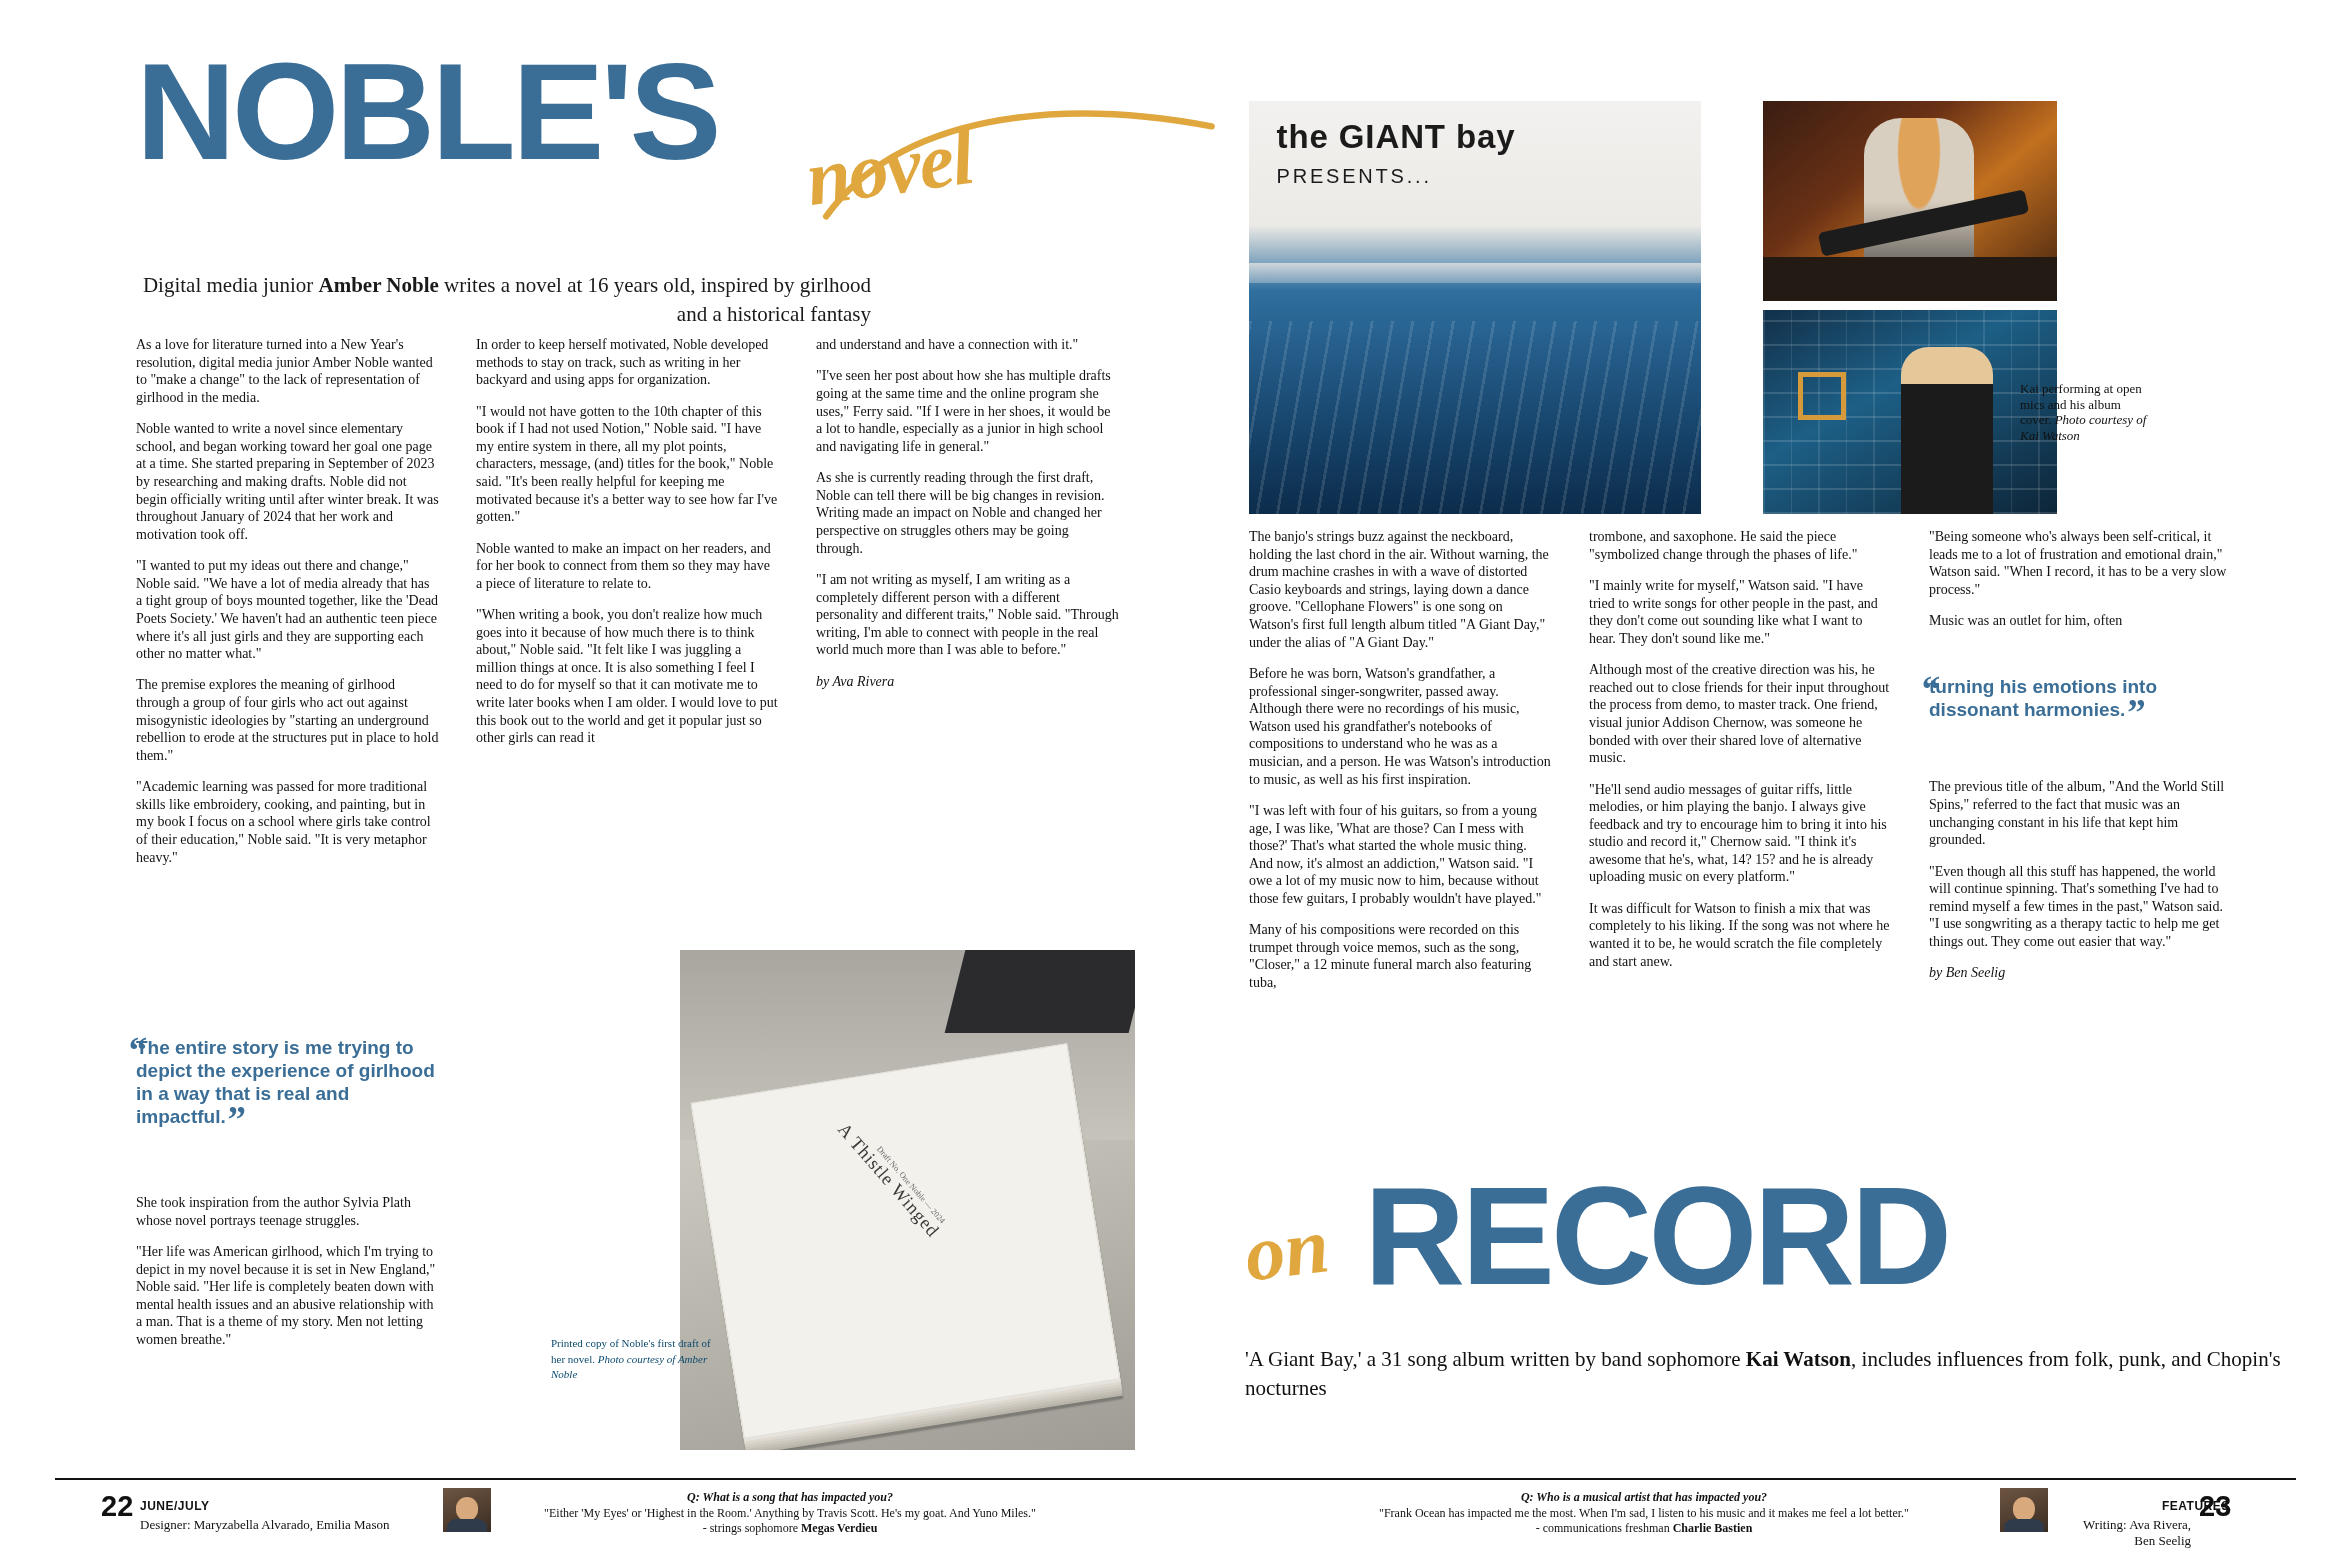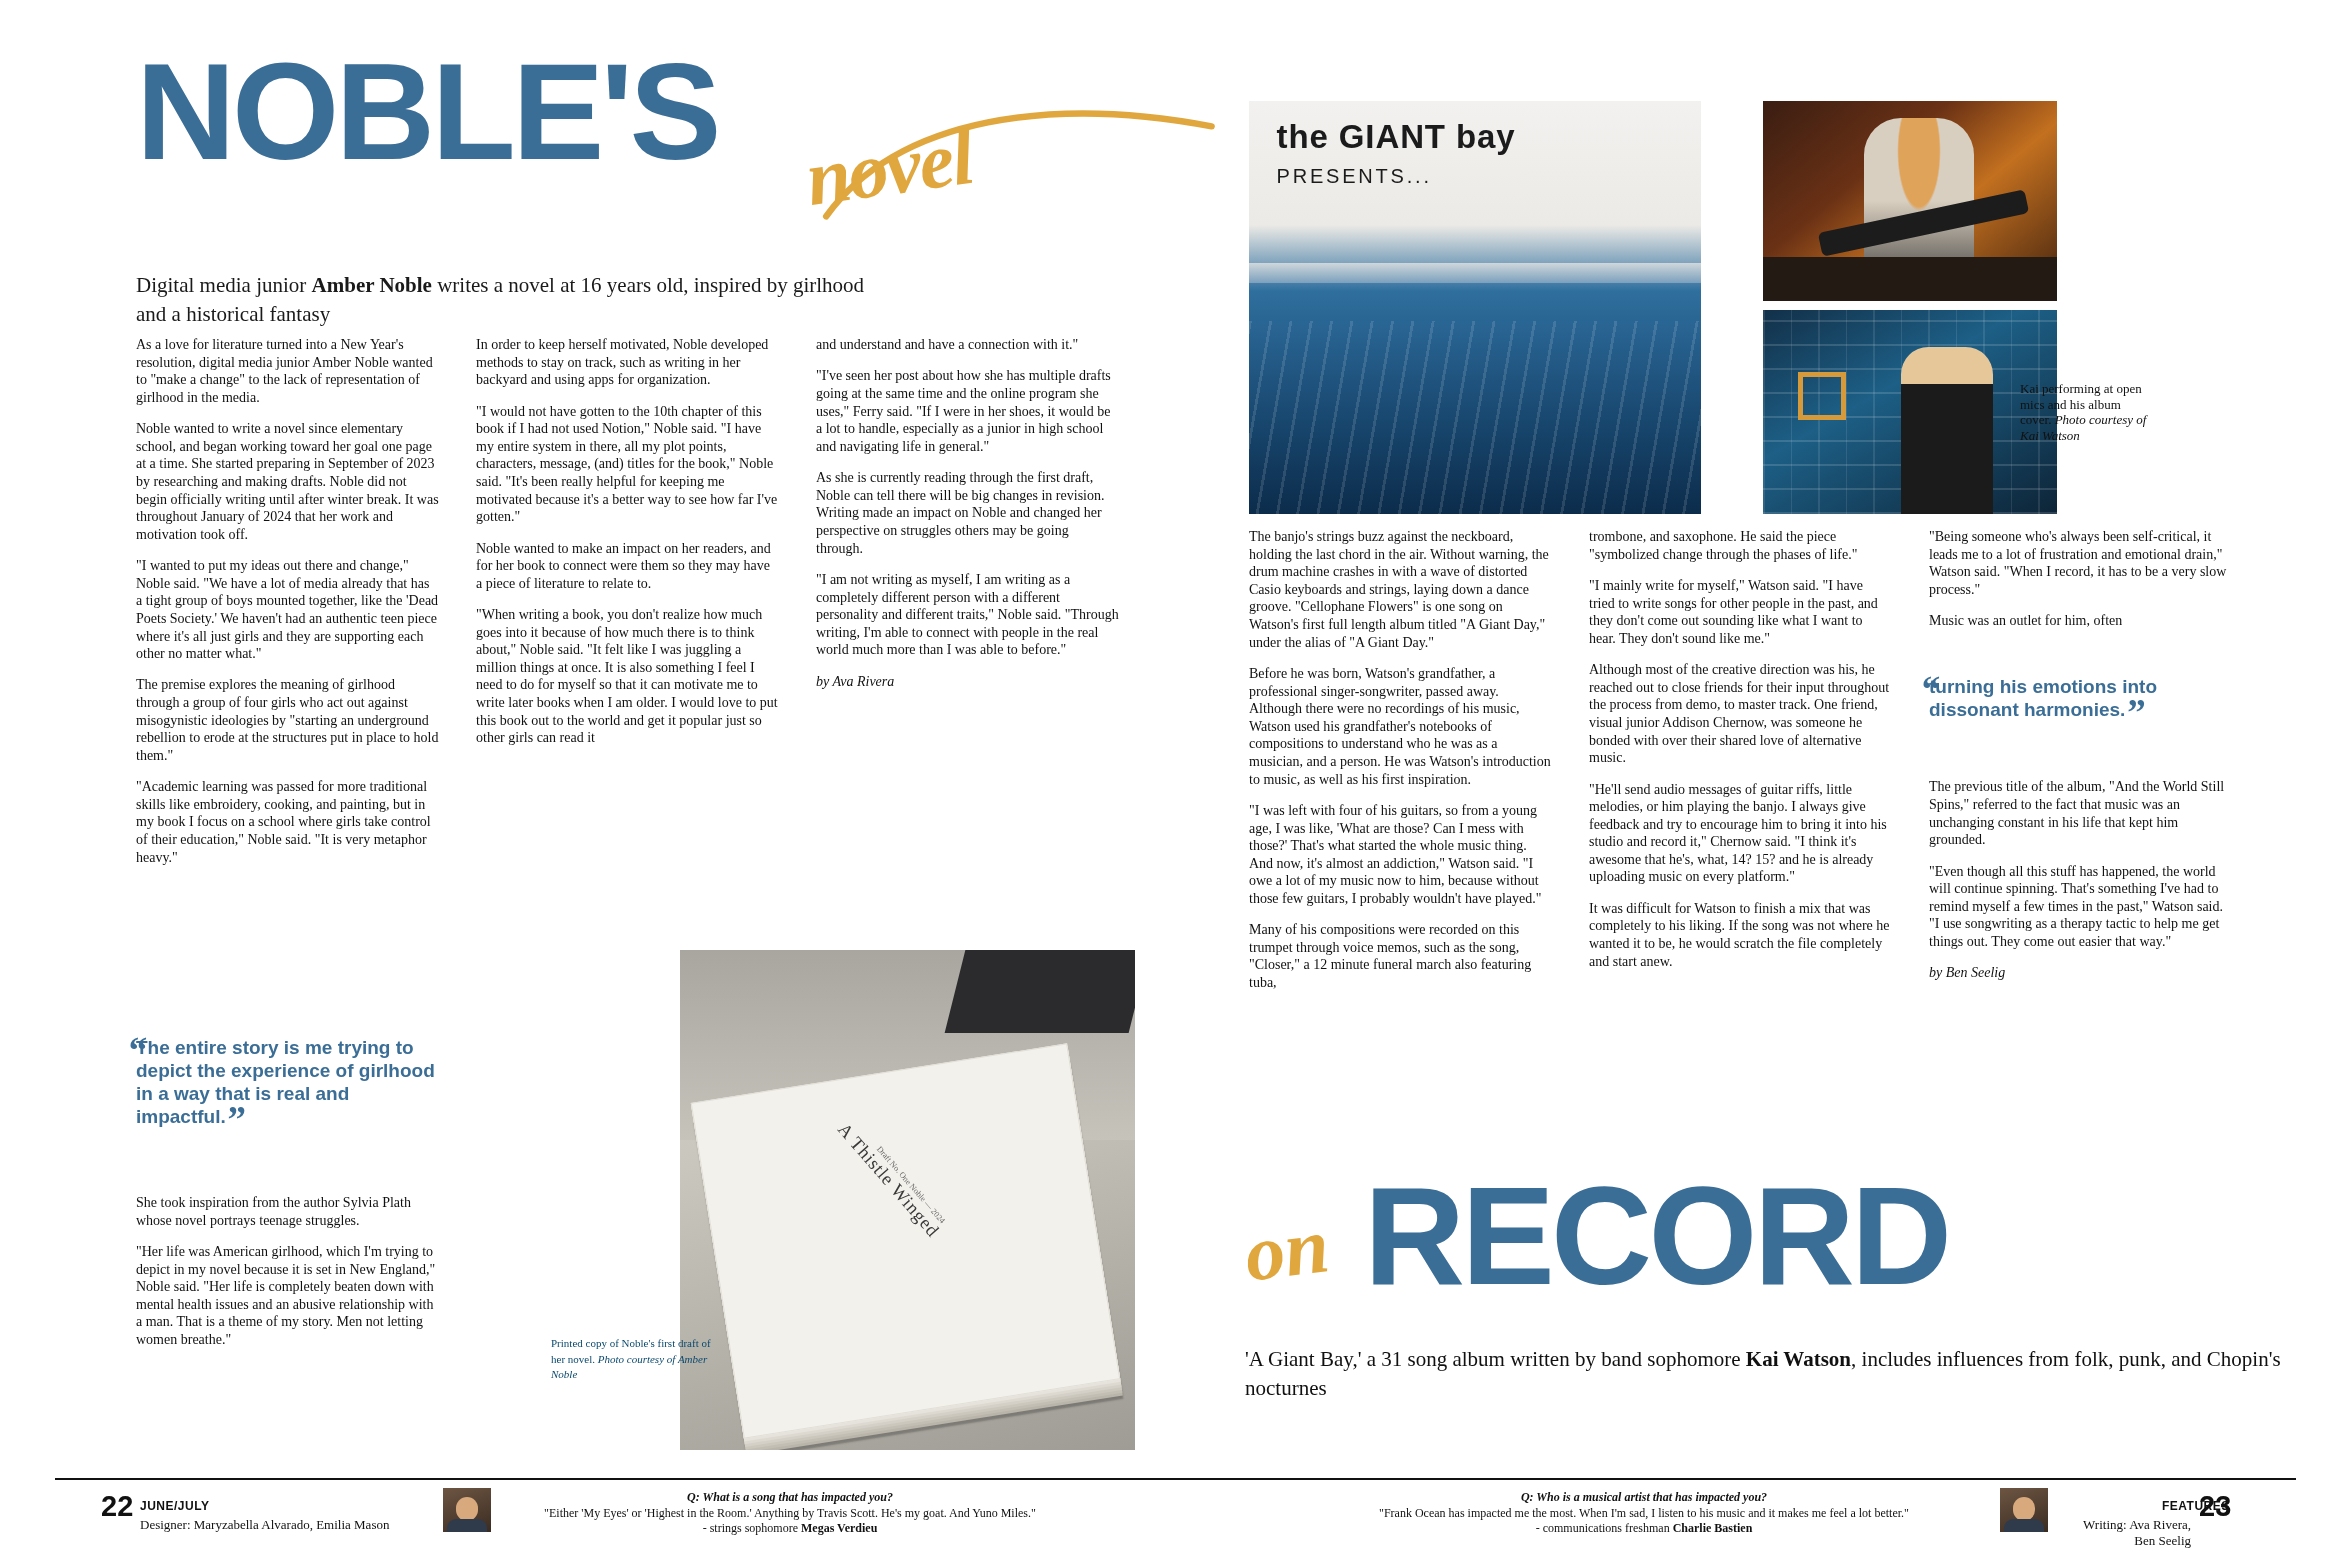--- a/index.html
+++ b/index.html
@@ -43,21 +43,21 @@
   }
   .masthead .swash {
     position:absolute;
     left:681px; top:64px;
     width:413px; height:138px;
     pointer-events:none;
   }
 
   .deck {
     position:absolute; left:136px; top:271px; width:735px;
-    font-size:21px; line-height:28.5px; color:#1a1a1a;
+    font-size:21px; line-height:28.5px; color:#1a1a1a;text-align:right;
   }
   .deck b { font-weight:bold; }
 
   .cols-left {
     position:absolute; left:136px; top:336px; width:1001px;
   }
   .col {
     position:absolute; top:0; width:303px;
     font-size:14px; line-height:17.6px; text-align:left;
   }
@@ -306,21 +306,21 @@
         <p>As a love for literature turned into a New Year's resolution, digital media junior Amber Noble wanted to "make a change" to the lack of representation of girlhood in the media.</p>
         <p>Noble wanted to write a novel since elementary school, and began working toward her goal one page at a time. She started preparing in September of 2023 by researching and making drafts. Noble did not begin officially writing until after winter break. It was throughout January of 2024 that her work and motivation took off.</p>
         <p>"I wanted to put my ideas out there and change," Noble said. "We have a lot of media already that has a tight group of boys mounted together, like the 'Dead Poets Society.' We haven't had an authentic teen piece where it's all just girls and they are supporting each other no matter what."</p>
         <p>The premise explores the meaning of girlhood through a group of four girls who act out against misogynistic ideologies by "starting an underground rebellion to erode at the structures put in place to hold them."</p>
         <p>"Academic learning was passed for more traditional skills like embroidery, cooking, and painting, but in my book I focus on a school where girls take control of their education," Noble said. "It is very metaphor heavy."</p>
       </div>
 
       <div class="col c2">
         <p>In order to keep herself motivated, Noble developed methods to stay on track, such as writing in her backyard and using apps for organization.</p>
         <p> "I would not have gotten to the 10th chapter of this book if I had not used Notion," Noble said. "I have my entire system in there, all my plot points, characters, message, (and) titles for the book," Noble said. "It's been really helpful for keeping me motivated because it's a better way to see how far I've gotten."</p>
-        <p>Noble wanted to make an impact on her readers, and for her book to connect were them so they may have a piece of literature to relate to.</p>
+        <p>Noble wanted to make an impact on her readers, and for her book to connect from them so they may have a piece of literature to relate to.</p>
         <p> "When writing a book, you don't realize how much goes into it because of how much there is to think about," Noble said. "It felt like I was juggling a million things at once. It is also something I feel I need to do for myself so that it can motivate me to write later books when I am older. I would love to put this book out to the world and get it popular just so other girls can read it</p>
       </div>
 
       <div class="col c3">
         <p>and understand and have a connection with it."</p>
         <p>"I've seen her post about how she has multiple drafts going at the same time and the online program she uses," Ferry said. "If I were in her shoes, it would be a lot to handle, especially as a junior in high school and navigating life in general."</p>
         <p>As she is currently reading through the first draft, Noble can tell there will be big changes in revision. Writing made an impact on Noble and changed her perspective on struggles others may be going through.</p>
         <p>"I am not writing as myself, I am writing as a completely different person with a different personality and different traits," Noble said. "Through writing, I'm able to connect with people in the real world much more than I was able to before."</p>
         <p style="font-style:italic">by Ava Rivera</p>
       </div>

